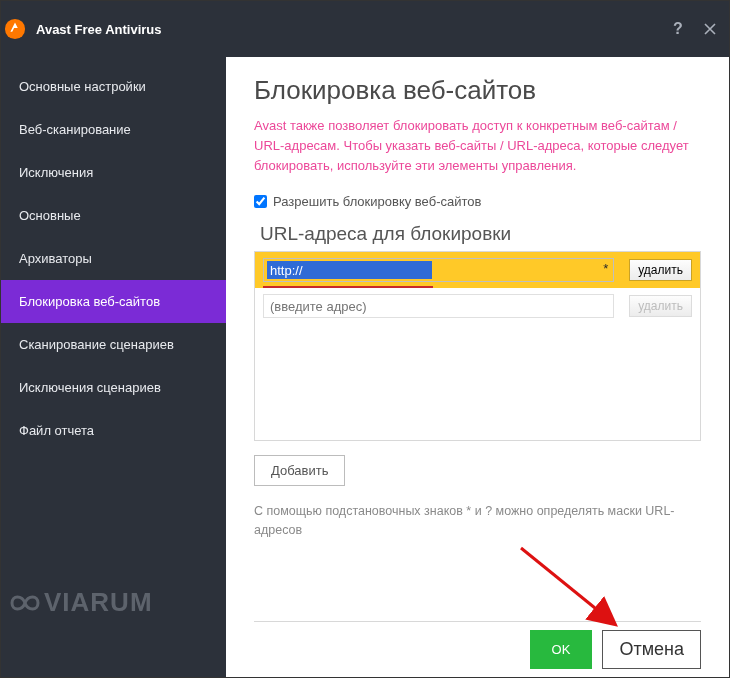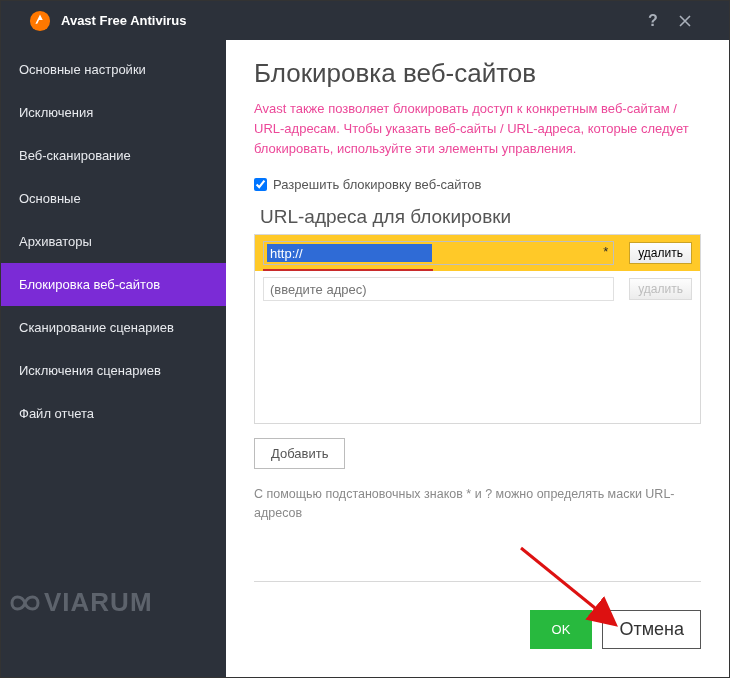--- a/index.html
+++ b/index.html
@@ -14,24 +14,24 @@
     .window {
       display: flex;
       flex-direction: column;
       width: 100%;
       height: 100%;
       border: 1px solid #333;
     }
     .titlebar {
       background: #2c313a;
       color: #fff;
-      height: 39px;
-      display: flex;
-      align-items: center;
-      padding: 0 28px;
+      height: 56px;
+      display: flex;
+      align-items: center;
+      padding: 0 3px;
       font-size: 13px;
       font-weight: 600;
     }
     .logo {
       width: 22px;
       height: 22px;
       margin-right: 10px;
       display: inline-block;
     }
     .titlebar-spacer { flex: 1; }
@@ -161,21 +161,21 @@
     .hint {
       font-size: 12.5px;
       color: #8a8a8a;
       margin-top: 16px;
       line-height: 1.5;
       max-width: 440px;
     }
     .footer {
       margin-top: auto;
       border-top: 1px solid #d8d8d8;
-      padding: 28px 0;
+      padding: 8px 0;
       display: flex;
       justify-content: flex-end;
       gap: 10px;
     }
     .ok-btn {
       background: #28b93e;
       color: #fff;
       border: none;
       padding: 8px 22px;
       font-size: 13px;
@@ -259,22 +259,22 @@
     <div class="titlebar-btn">
       <svg width="14" height="14" viewBox="0 0 14 14">
           <path d="M2 2 L12 12 M12 2 L2 12" stroke="#aab0ba" stroke-width="1.6"></path>
         </svg>
     </div>
   </div>
 
   <div class="body">
     <div class="sidebar">
       <div class="sidebar-item">Основные настройки</div>
+      <div class="sidebar-item">Веб-сканирование</div>
       <div class="sidebar-item">Исключения</div>
-      <div class="sidebar-item">Веб-сканирование</div>
       <div class="sidebar-item">Основные</div>
       <div class="sidebar-item">Архиваторы</div>
       <div class="sidebar-item active">Блокировка веб-сайтов</div>
       <div class="sidebar-item">Сканирование сценариев</div>
       <div class="sidebar-item">Исключения сценариев</div>
       <div class="sidebar-item">Файл отчета</div>
     </div>
 
     <div class="main">
       <h1 class="page-title">Блокировка веб-сайтов</h1>

